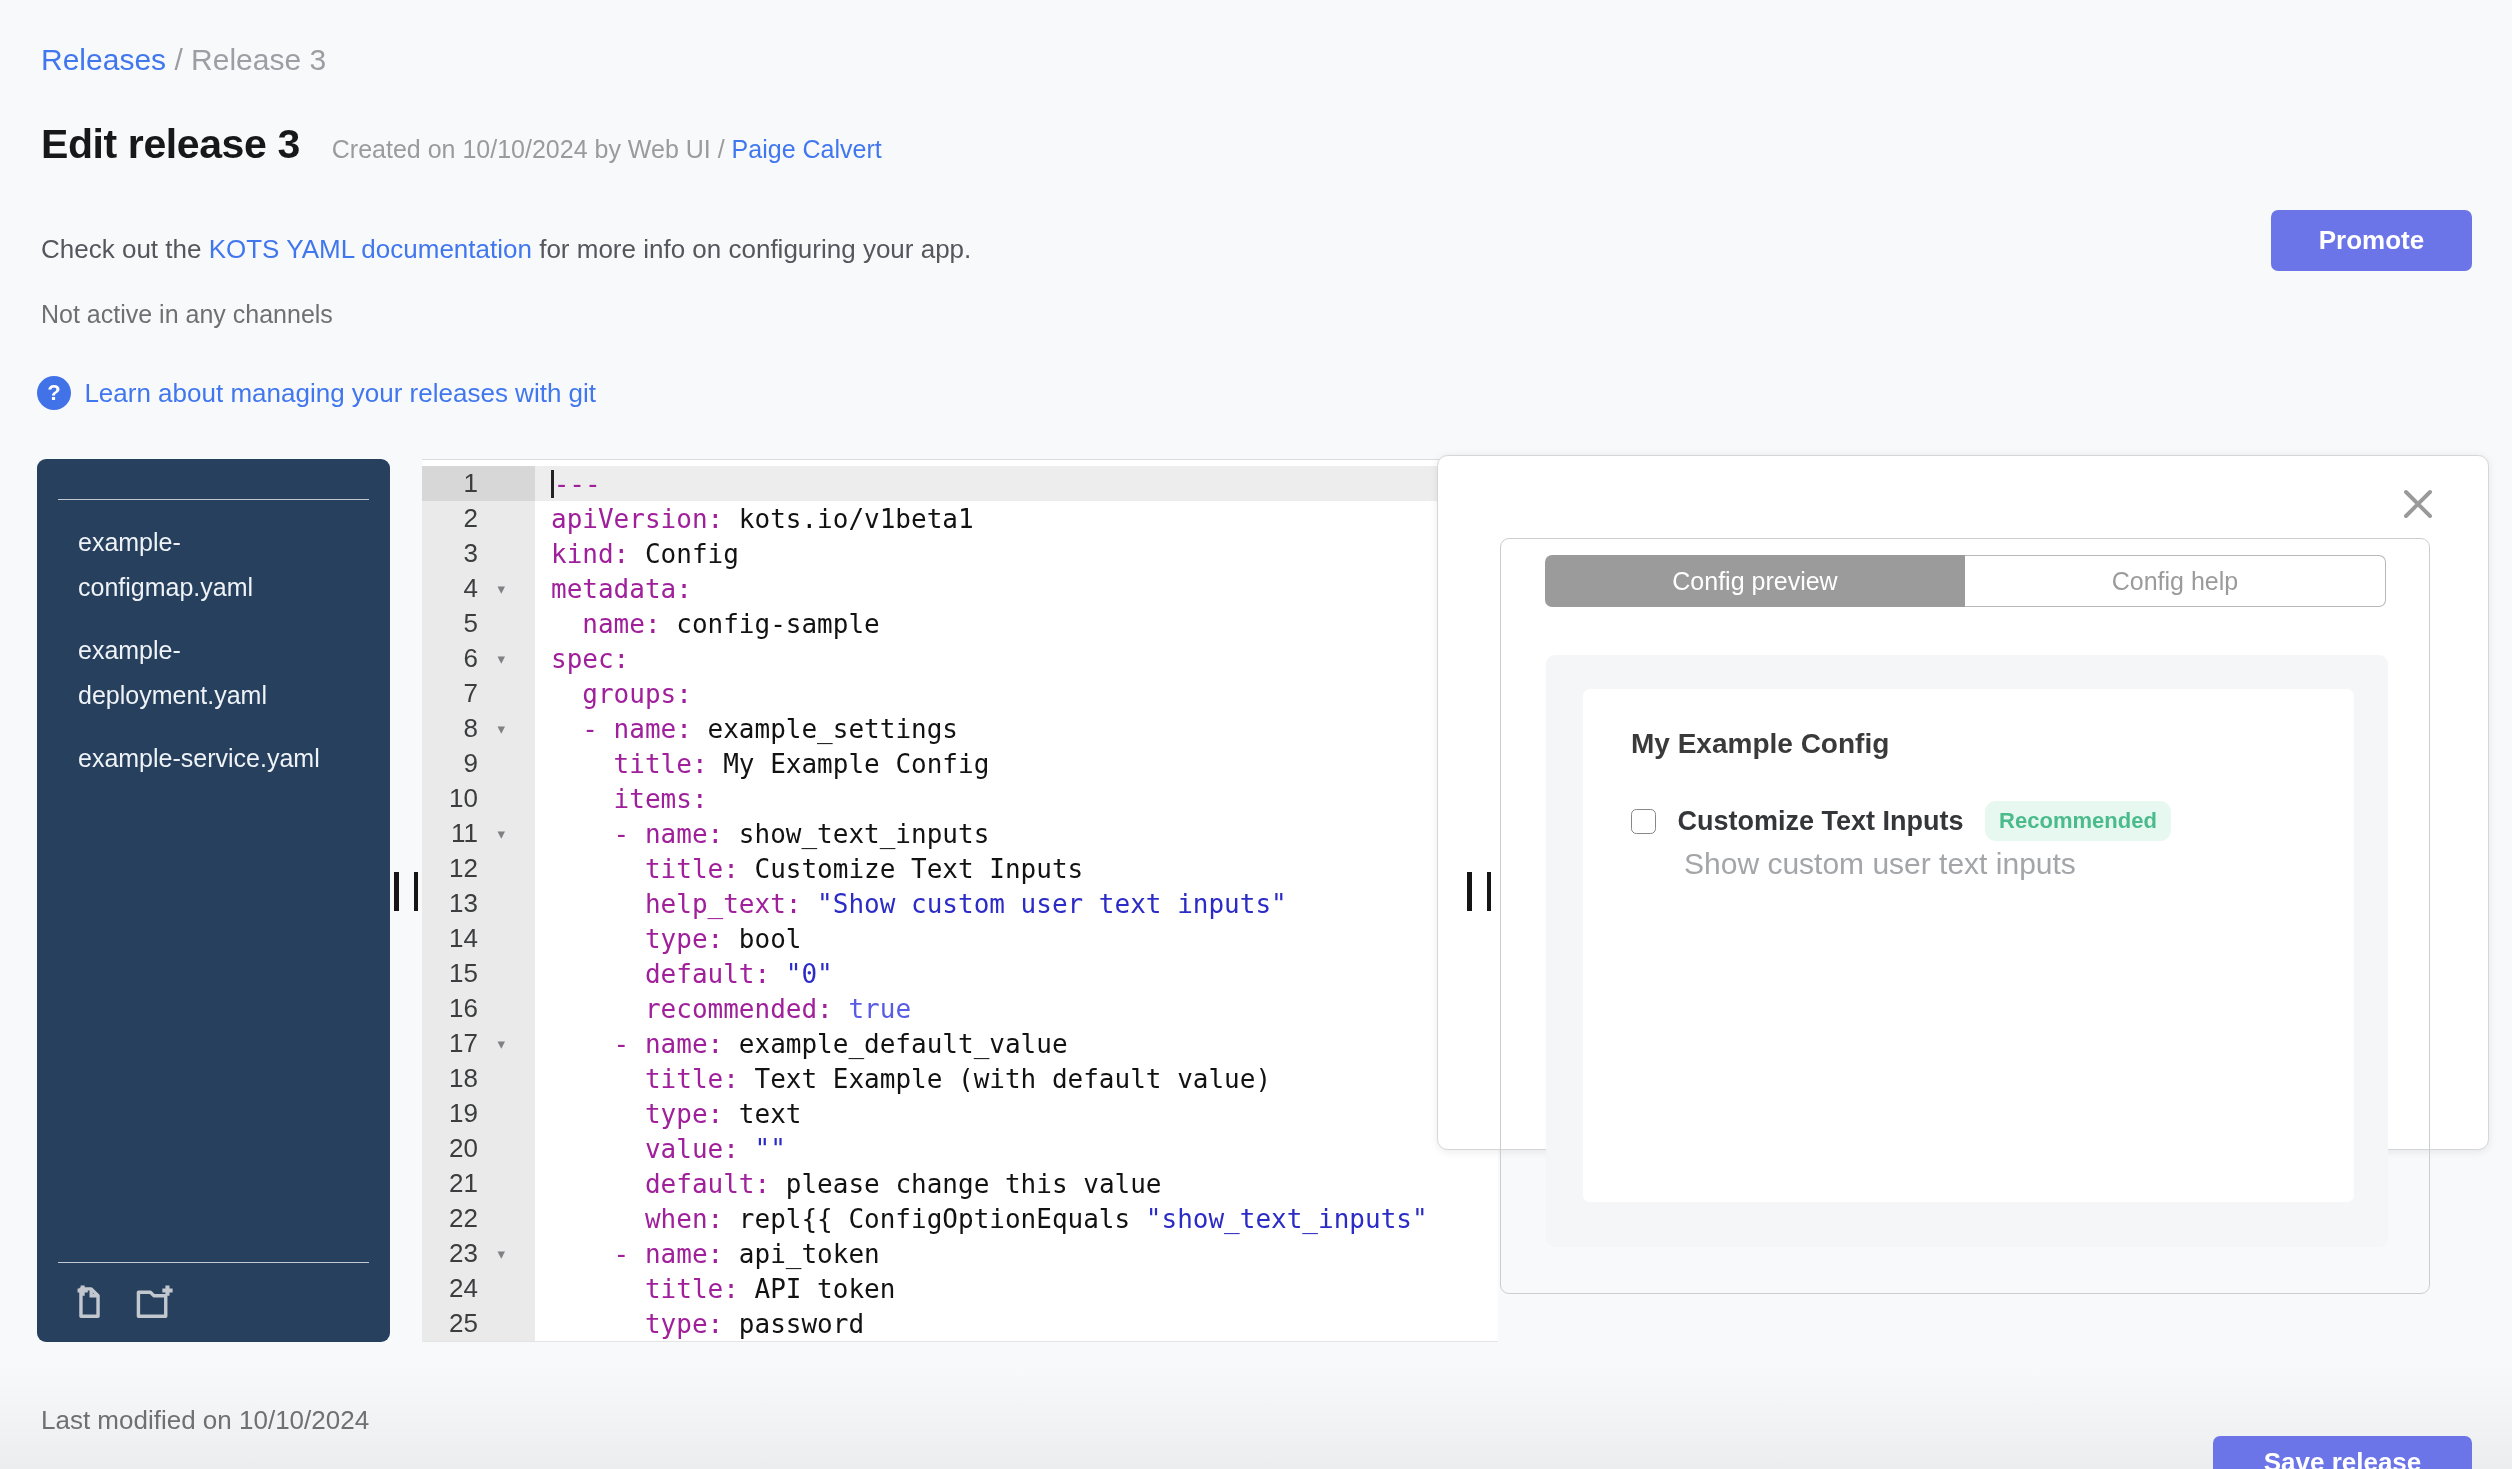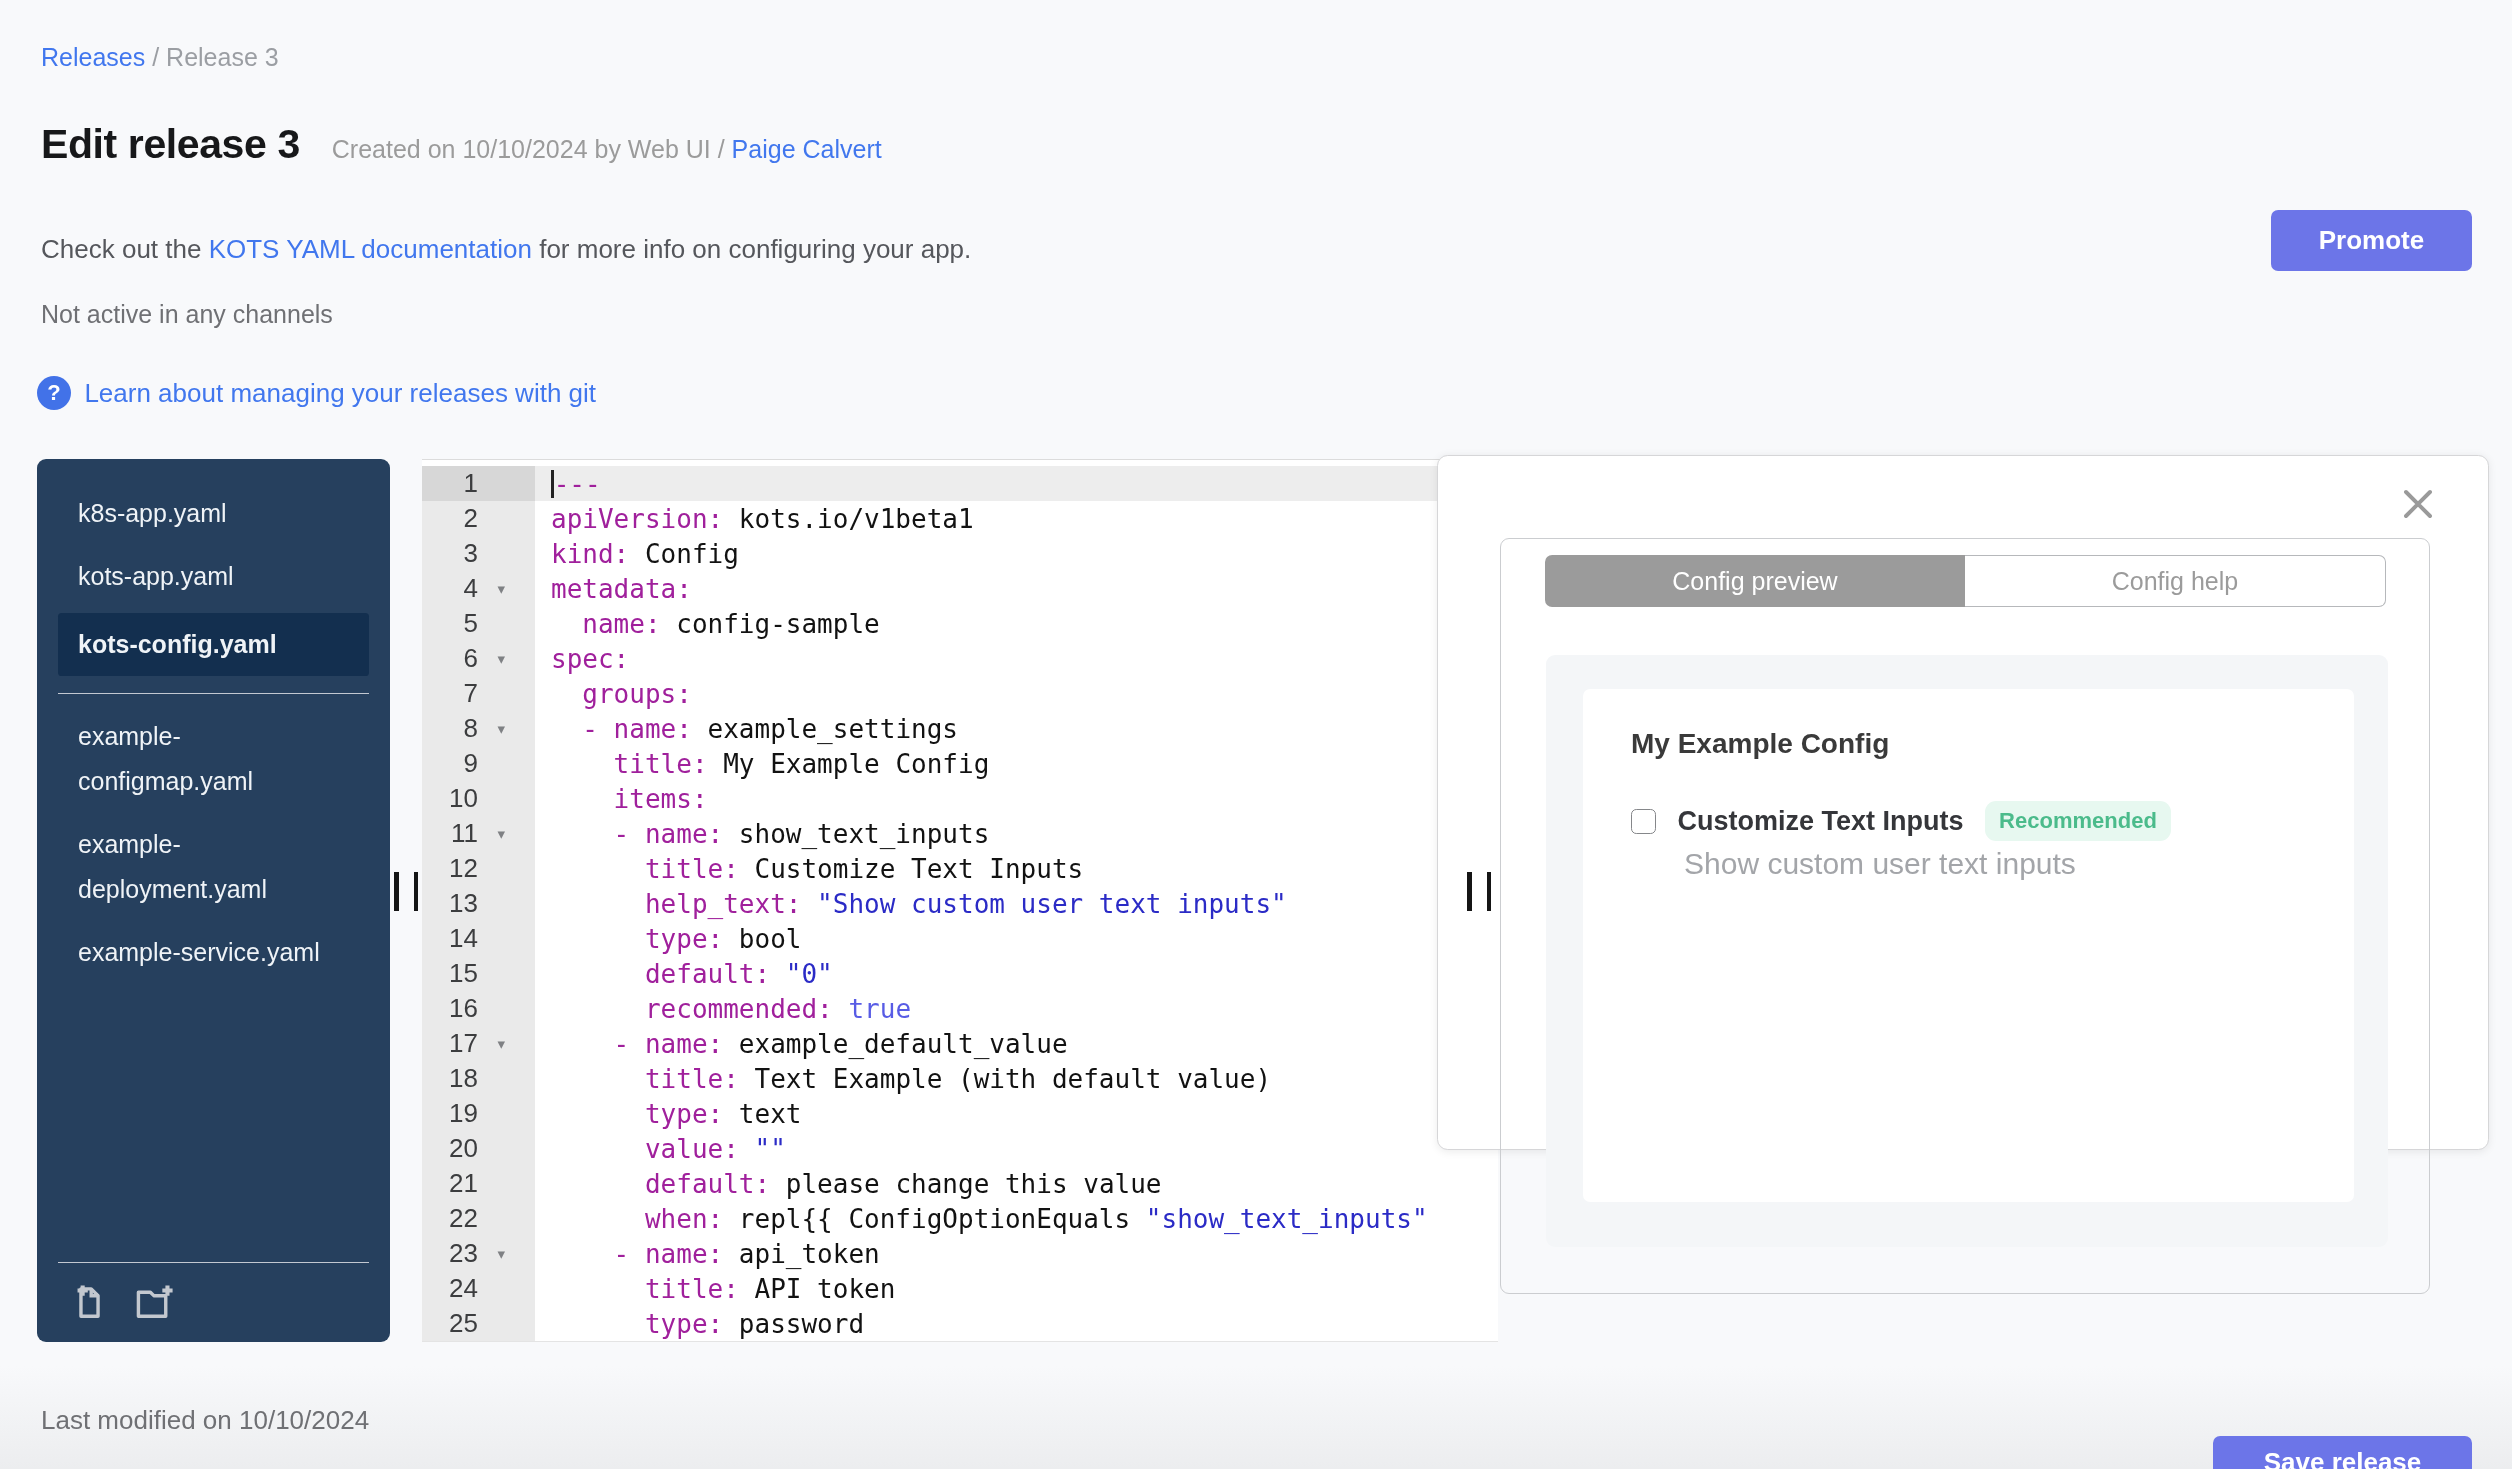--- a/index.html
+++ b/index.html
@@ -5,21 +5,21 @@
   * { margin:0; padding:0; box-sizing:border-box; }
   html,body { width:2512px; height:1469px; }
   body {
     font-family:"Liberation Sans", sans-serif;
     background:linear-gradient(180deg,#F8F9FB 0%,#F8F9FB 93%,#ECEDEF 100%);
     position:relative; overflow:hidden; color:#2b2c30;
   }
   .abs { position:absolute; }
 
   
-  .breadcrumb { left:41px; top:43px; font-size:25px; }
+  .breadcrumb { left:41px; top:43px; font-size:30px; }
   .breadcrumb .bc-link { color:#4177EE; text-decoration:none; cursor:pointer; }
   .breadcrumb .bc-sep, .breadcrumb .bc-cur { color:#9B9EA3; }
 
   .titlerow { left:41px; top:121px; display:flex; align-items:baseline; gap:32px; }
   .h1 { font-size:41px; font-weight:800; color:#17181A; letter-spacing:-0.4px; }
   .created { font-size:25px; color:#9B9B9B; }
   .created a { color:#4177EE; text-decoration:none; cursor:pointer; }
 
   .docline { left:41px; top:234px; font-size:26px; color:#55575C; }
   .docline a { color:#4177EE; text-decoration:none; cursor:pointer; }
@@ -121,31 +121,20 @@
 <div class="abs channels">Not active in any channels</div>
 
 <div class="abs gitrow">
   <div class="qicon">?</div>
   <div class="gitlink">Learn about managing your releases with git</div>
 </div>
 
 <button class="abs btn promote">Promote</button>
 
 <div class="abs sidebar">
-  <div>
-      <div class="file-item">
-        <div>k8s-app.yaml</div>
-      </div>
-      <div class="file-item">
-        <div>kots-app.yaml</div>
-      </div>
-      <div class="file-item selected">
-        <div>kots-config.yaml</div>
-      </div>
-    </div>
   <div class="sb-divider"></div>
   <div>
       <div class="file-item">
         <div>example-</div>
         <div>configmap.yaml</div>
       </div>
       <div class="file-item">
         <div>example-</div>
         <div>deployment.yaml</div>
       </div>

